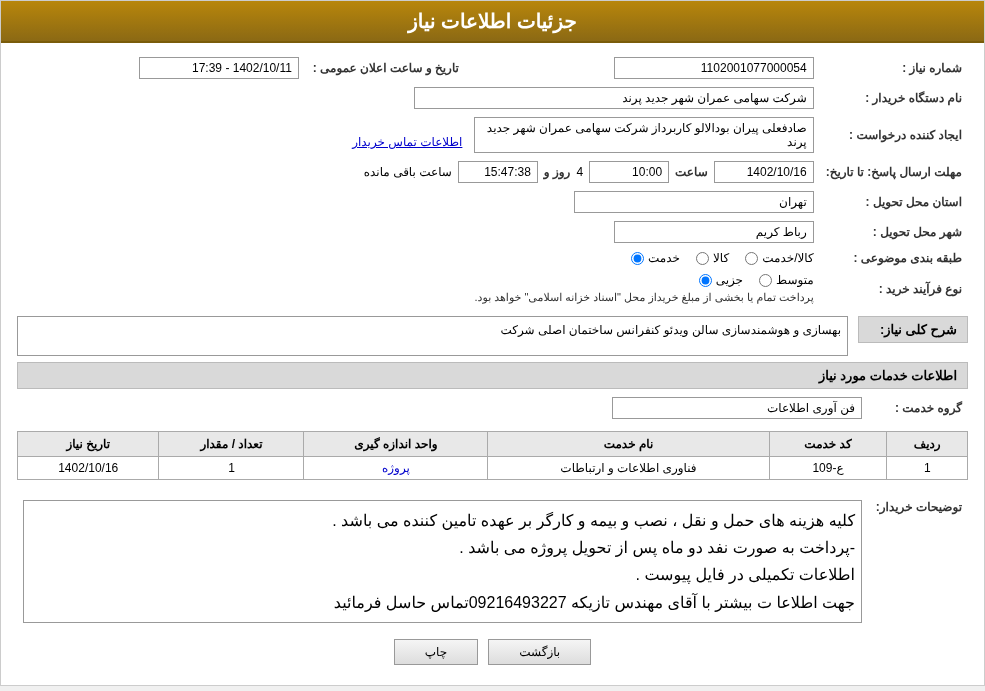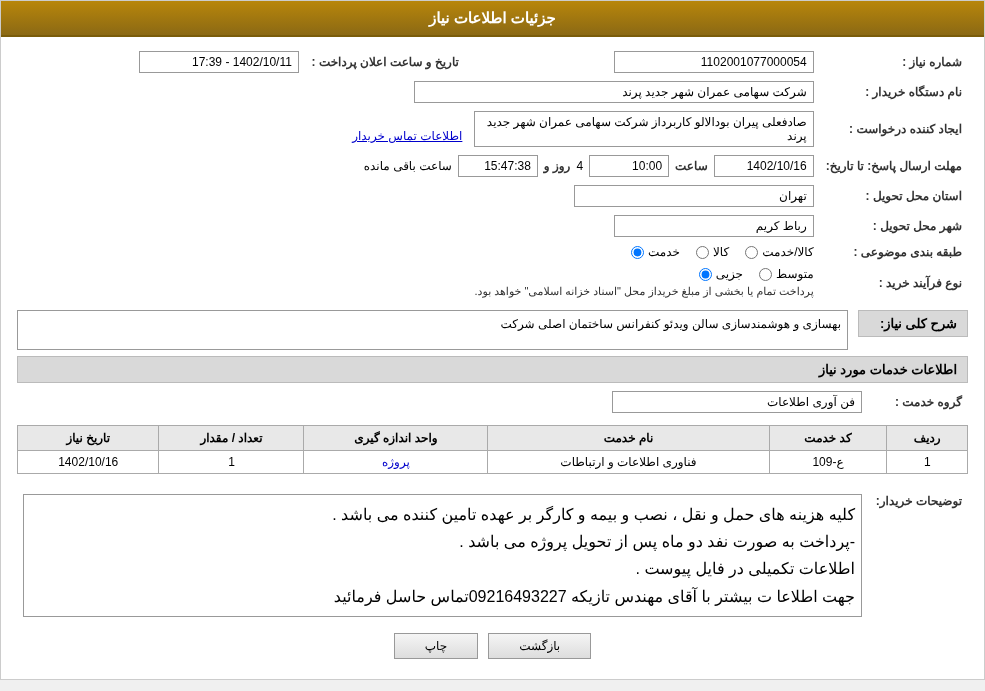--- a/index.html
+++ b/index.html
@@ -13,21 +13,21 @@
       width: 985px;
       margin: 0 auto;
       background: #fff;
       border: 1px solid #ccc;
     }
     .header {
       background: linear-gradient(to bottom, #b8860b, #8B6914);
       color: #fff;
       text-align: center;
       padding: 8px 16px;
-      font-size: 15px;
+      font-size: 20px;
       font-weight: bold;
       border-bottom: 2px solid #7a5c0a;
     }
     .content {
       padding: 10px 16px;
     }
     .info-table {
       width: 100%;
       border-collapse: collapse;
       margin-bottom: 8px;
@@ -164,21 +164,21 @@
   <div class="content">
 
     <table class="info-table">
 
       <tbody>
           <tr>
         <td class="label-cell">شماره نیاز :</td>
         <td class="value-cell">
           <span class="input-box input-medium">1102001077000054</span>
         </td>
-        <td style="width:160px; text-align:right;" class="label-cell">تاریخ و ساعت اعلان پرداخت :</td>
+        <td style="width:160px; text-align:right;" class="label-cell">تاریخ و ساعت اعلان عمومی :</td>
         <td>
           <span class="input-box" style="width:160px;">1402/10/11 - 17:39</span>
         </td>
       </tr>
 
       <tr>
         <td class="label-cell">نام دستگاه خریدار :</td>
         <td colspan="3" class="value-cell">
           <span class="input-box" style="width:400px;">شرکت سهامی عمران شهر جدید پرند</span>
         </td>

